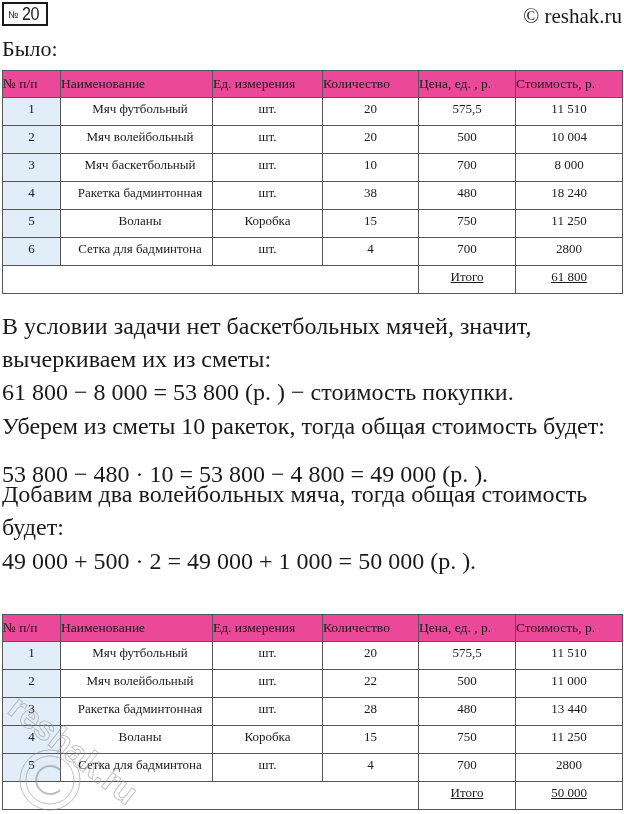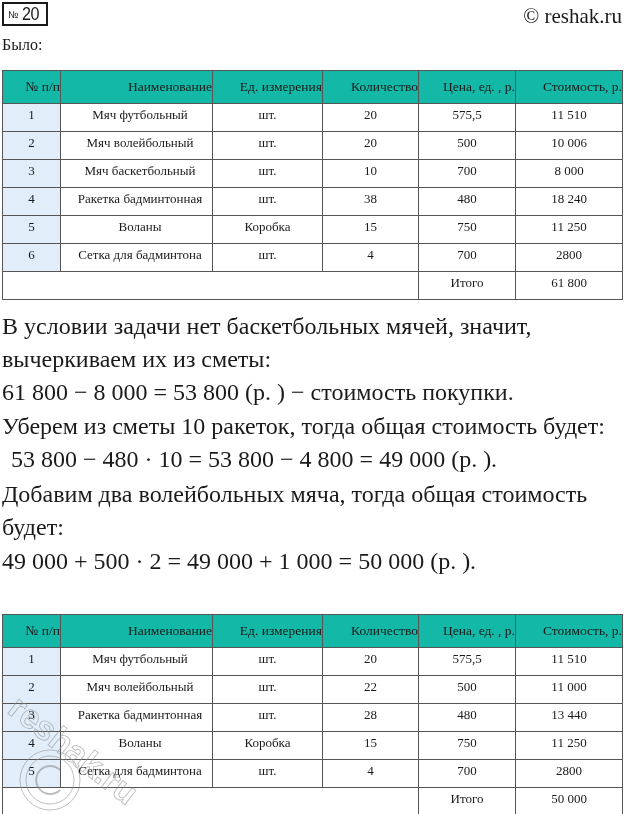--- a/index.html
+++ b/index.html
@@ -43,21 +43,21 @@
     }
     .copyright {
       position: absolute;
       right: 2px;
       top: 4px;
       font-size: 21px;
     }
     .heading {
       position: absolute;
       left: 2px;
-      font-size: 16px;
+      font-size: 22px;
     }
     .para-line {
       position: absolute;
       left: 2px;
       font-size: 24px;
       white-space: nowrap;
     }
     table.estimate {
       position: absolute;
       left: 2px;
@@ -69,40 +69,41 @@
     table.estimate th,
     table.estimate td {
       border: 1px solid #555;
       padding: 0;
       vertical-align: top;
       line-height: 20px;
       font-weight: normal;
       box-sizing: border-box;
     }
     table.estimate th {
-      background: #14b8a6;
-      height: 33px;
-      text-align: right;
+      background: #ec4899;
+      height: 27px;
+      text-align: left;
       vertical-align: middle;
       font-size: 13.5px;
     }
     table.estimate td {
       height: 28px;
       text-align: center;
       padding-top: 1px;
     }
     table.estimate td.num-cell {
       background: #e1edf8;
     }
     table.estimate td.name-cell {
       text-align: center;
       padding-left: 7px;
     }
     table.estimate tr.total-row td {
       height: 28px;
+      text-decoration: underline;
     }
     table.estimate td.blank-cell {
       background: #fff;
     }
     table.estimate col.c1 { width: 58px; }
     table.estimate col.c2 { width: 152px; }
     table.estimate col.c3 { width: 110px; }
     table.estimate col.c4 { width: 96px; }
     table.estimate col.c5 { width: 97px; }
     table.estimate col.c6 { width: 107px; }
@@ -155,21 +156,21 @@
       <td>20</td>
       <td>575,5</td>
       <td>11 510</td>
     </tr>
     <tr>
       <td class="num-cell">2</td>
       <td class="name-cell">Мяч волейбольный</td>
       <td>шт.</td>
       <td>20</td>
       <td>500</td>
-      <td>10 006</td>
+      <td>10 004</td>
     </tr>
     <tr>
       <td class="num-cell">3</td>
       <td class="name-cell">Мяч баскетбольный</td>
       <td>шт.</td>
       <td>10</td>
       <td>700</td>
       <td>8 000</td>
     </tr>
     <tr>
@@ -201,21 +202,21 @@
       <td>Итого</td>
       <td>61 800</td>
     </tr>
   </tbody>
 </table>
 
 <div class="para-line" style="top:313px;">В условии задачи нет баскетбольных мячей, значит,</div>
 <div class="para-line" style="top:346px;text-align:center;">вычеркиваем их из сметы:</div>
 <div class="para-line" style="top:379px;">61 800 − 8 000 = 53 800 (р. ) − стоимость покупки.</div>
 <div class="para-line" style="top:413px;">Уберем из сметы 10 ракеток, тогда общая стоимость будет:</div>
-<div class="para-line" style="top:446px;margin-left:9px;">53 800 − 480 · 10 = 53 800 − 4 800 = 49 000 (р. ).</div>
+<div class="para-line" style="top:461px;">53 800 − 480 · 10 = 53 800 − 4 800 = 49 000 (р. ).</div>
 <div class="para-line" style="top:481px;">Добавим два волейбольных мяча, тогда общая стоимость</div>
 <div class="para-line" style="top:514px;">будет:</div>
 <div class="para-line" style="top:548px;">49 000 + 500 · 2 = 49 000 + 1 000 = 50 000 (р. ).</div>
 
 <div class="heading" style="top:612px;">Новая смета:</div>
 
 <table class="estimate" style="top:614px;">
   <colgroup>
     <col class="c1">
       <col class="c2">

